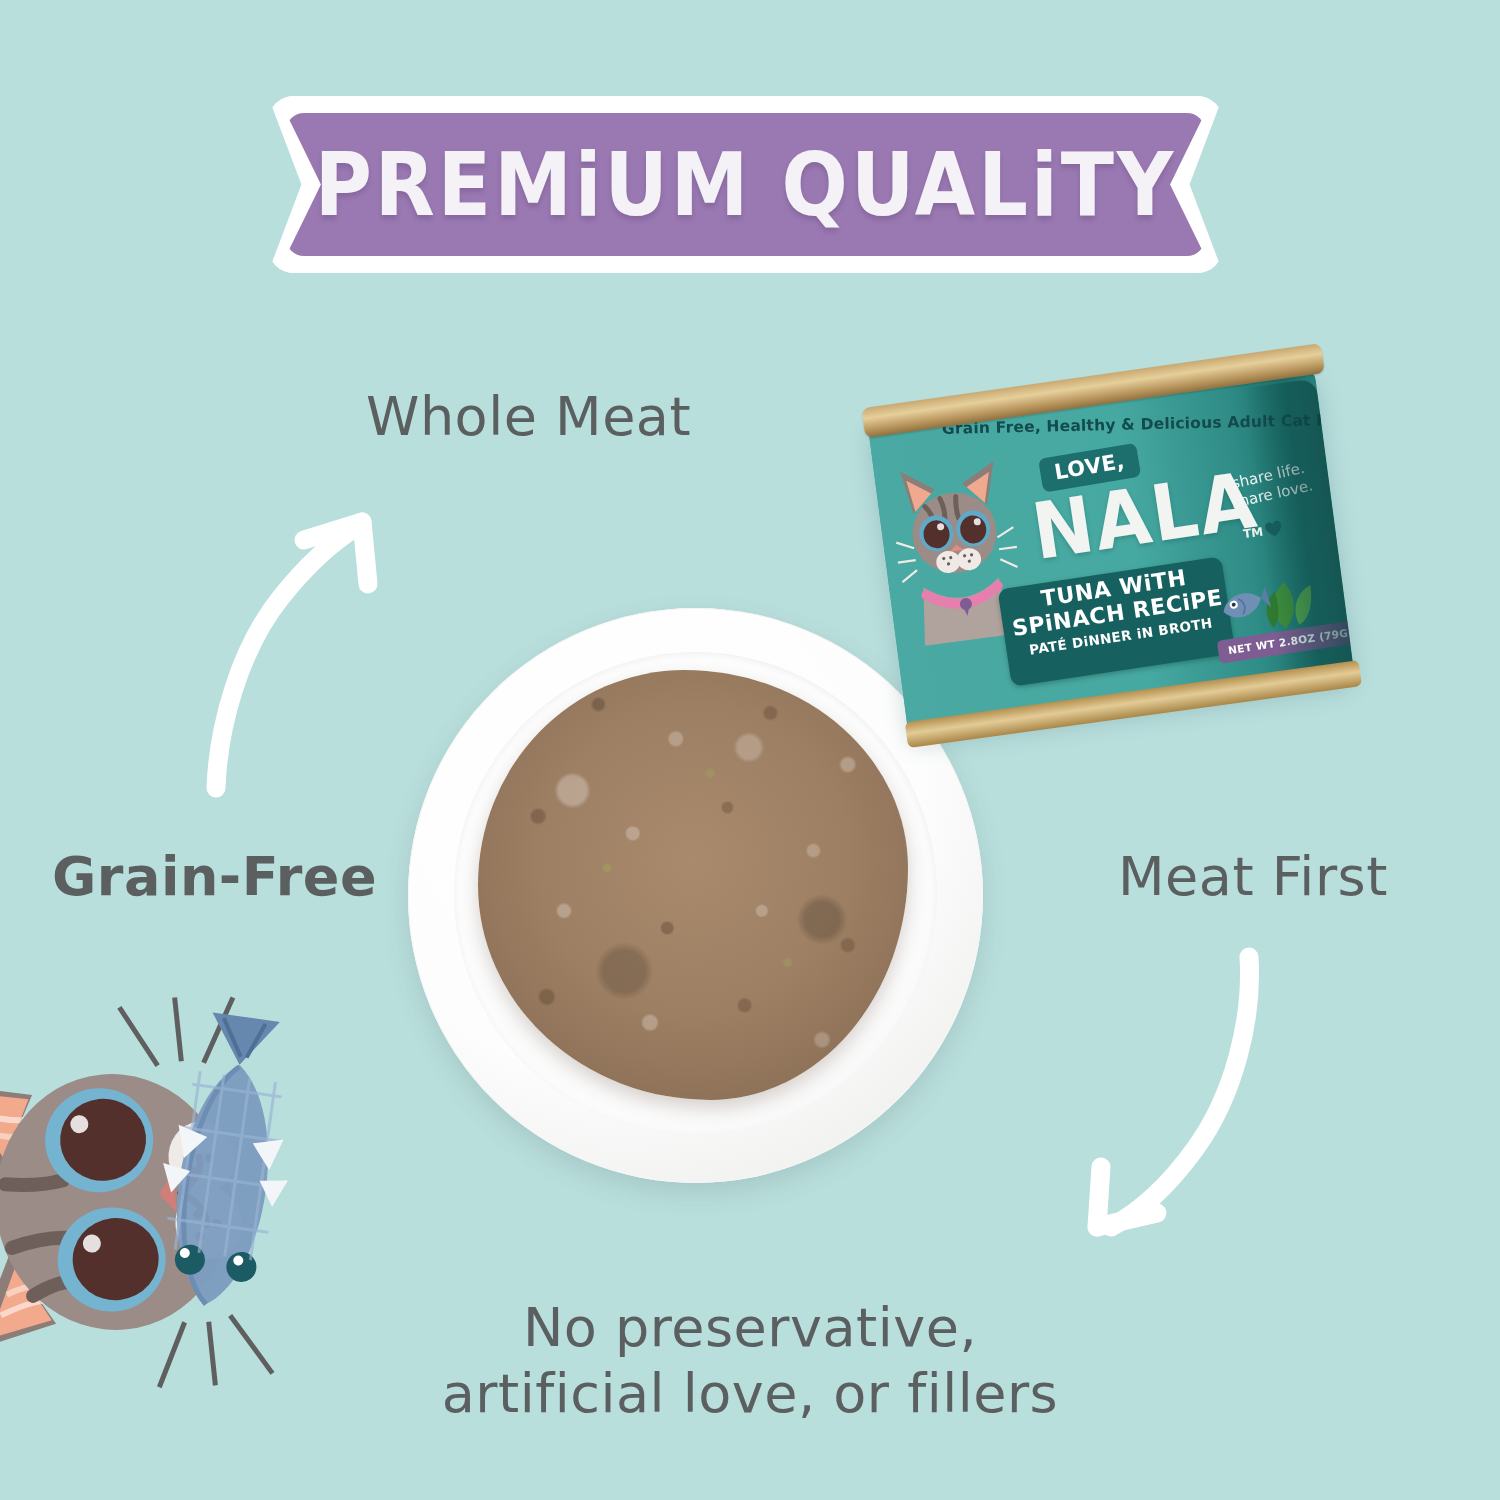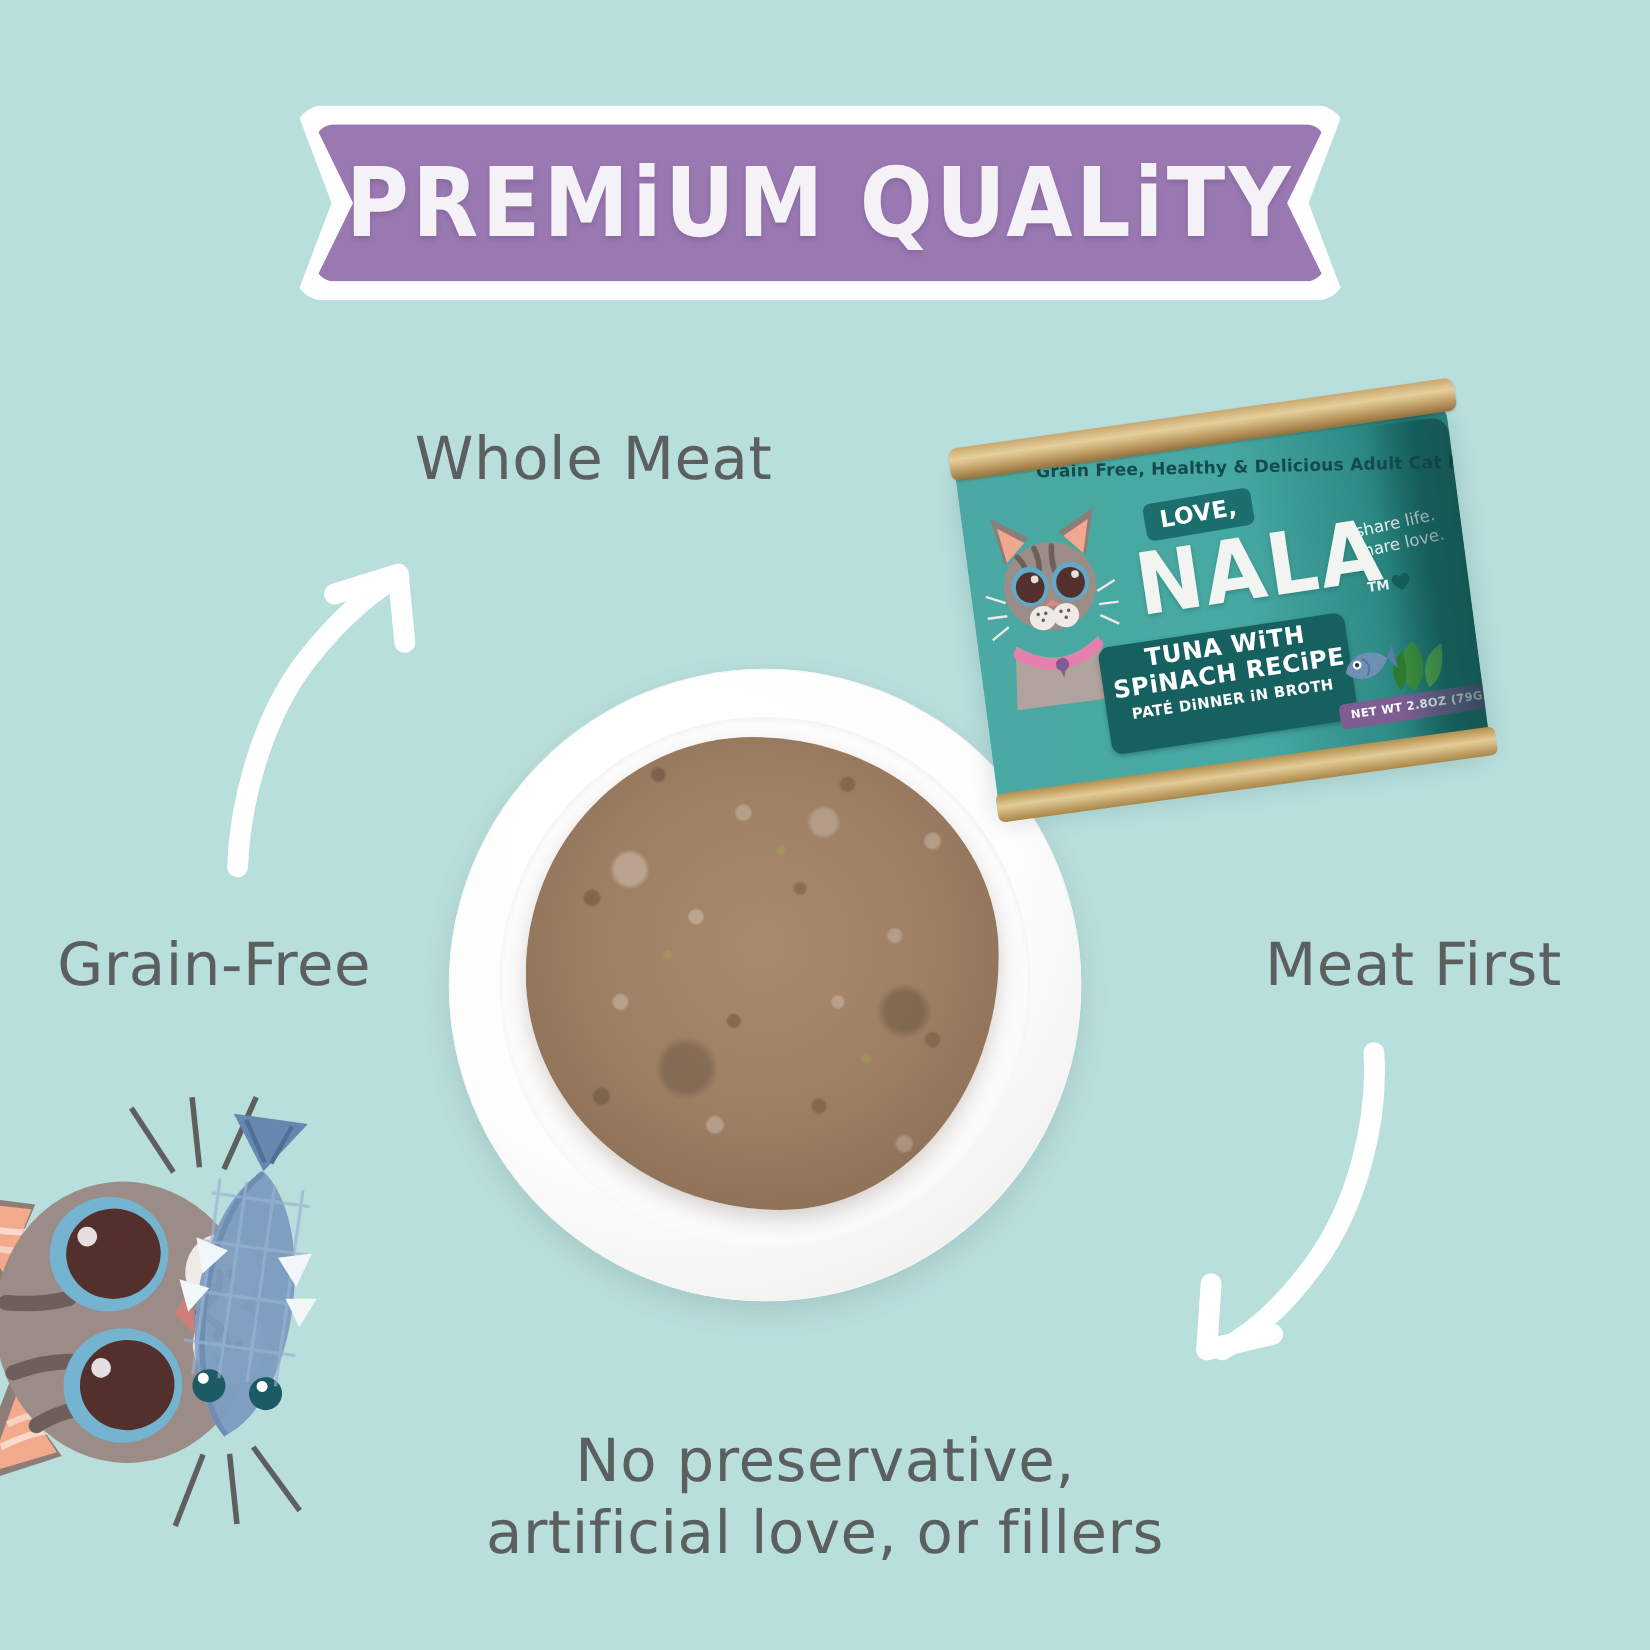--- a/index.html
+++ b/index.html
@@ -46,23 +46,23 @@
   
   .label{
     position:absolute;
     color:#5b5f60;
     font-family:"DejaVu Sans", sans-serif;
     font-size:54px;
     font-weight:normal;
     white-space:nowrap;
     letter-spacing:.5px;
   }
-  #lbl-whole{left:366px;top:385px;margin-left:11px;}
-  #lbl-grain{left:52px;top:845px;}
-  #lbl-meatfirst{left:1118px;top:845px;margin-left:32px;}
+  #lbl-whole{left:366px;top:385px;}
+  #lbl-grain{left:52px;top:845px;font-weight:bold;}
+  #lbl-meatfirst{left:1118px;top:845px;}
   #lbl-nopres{
     left:0;top:1295px;width:1500px;text-align:center;white-space:normal;
     line-height:1.22;
   }
   #lbl-nopres .l2{display:block;}
 
   
   .arrow{position:absolute;}
   #arrow-up{left:186px;top:500px;width:230px;height:300px;}
   #arrow-down{left:1035px;top:935px;width:245px;height:310px;}

